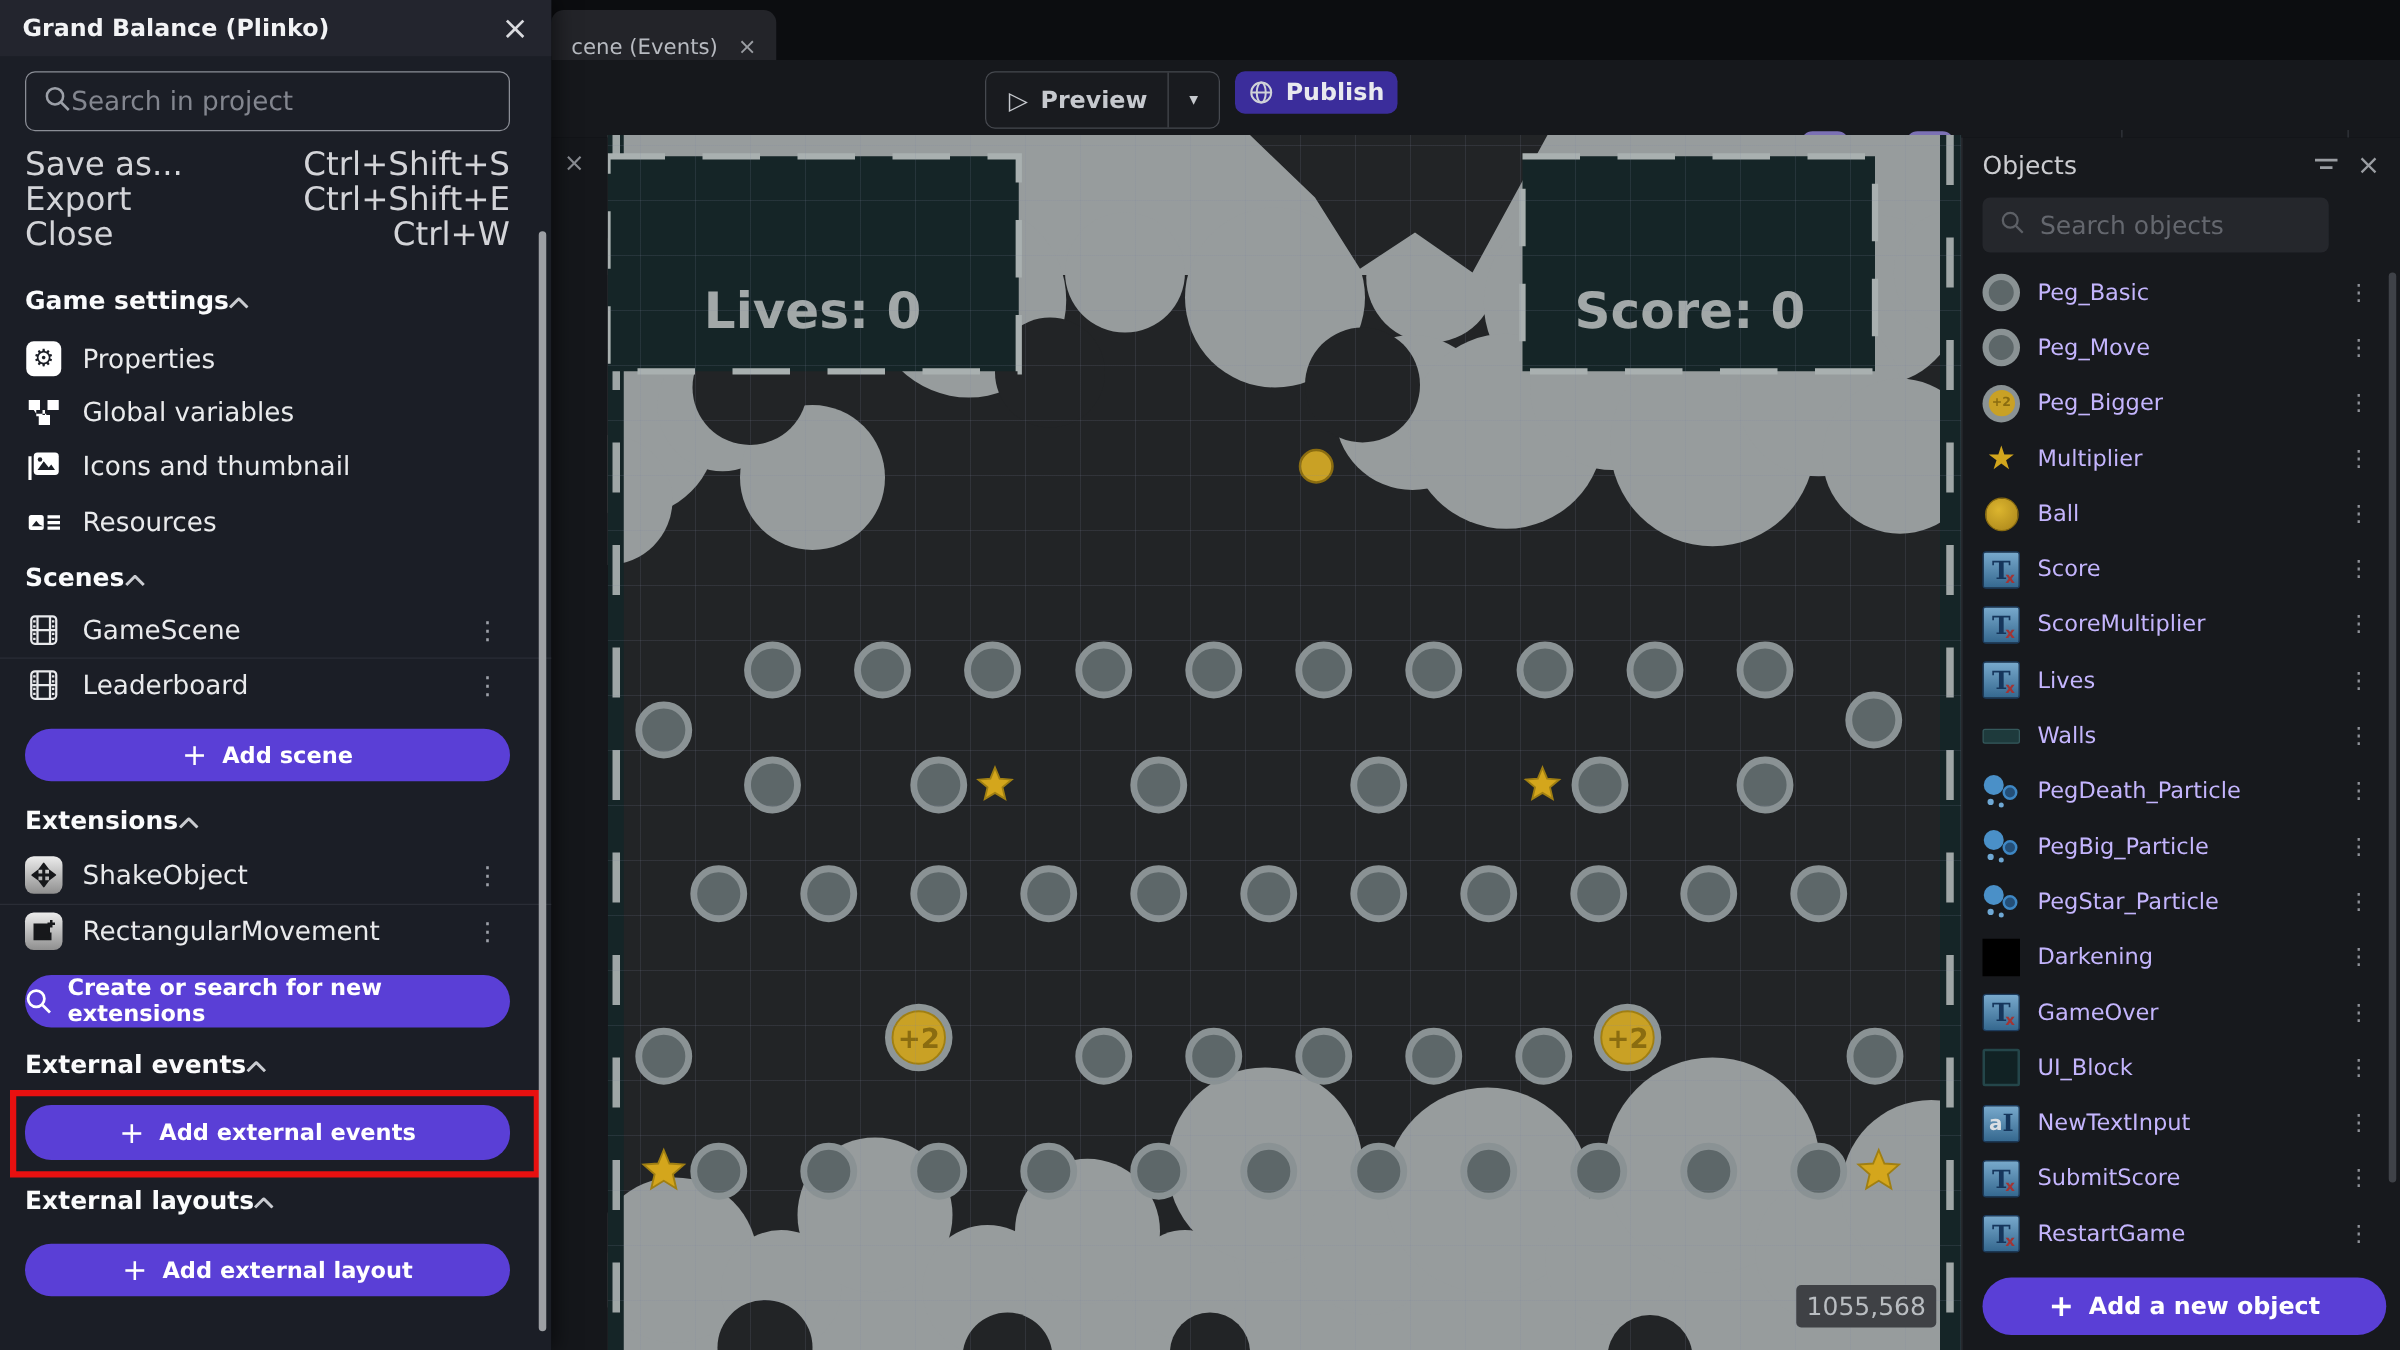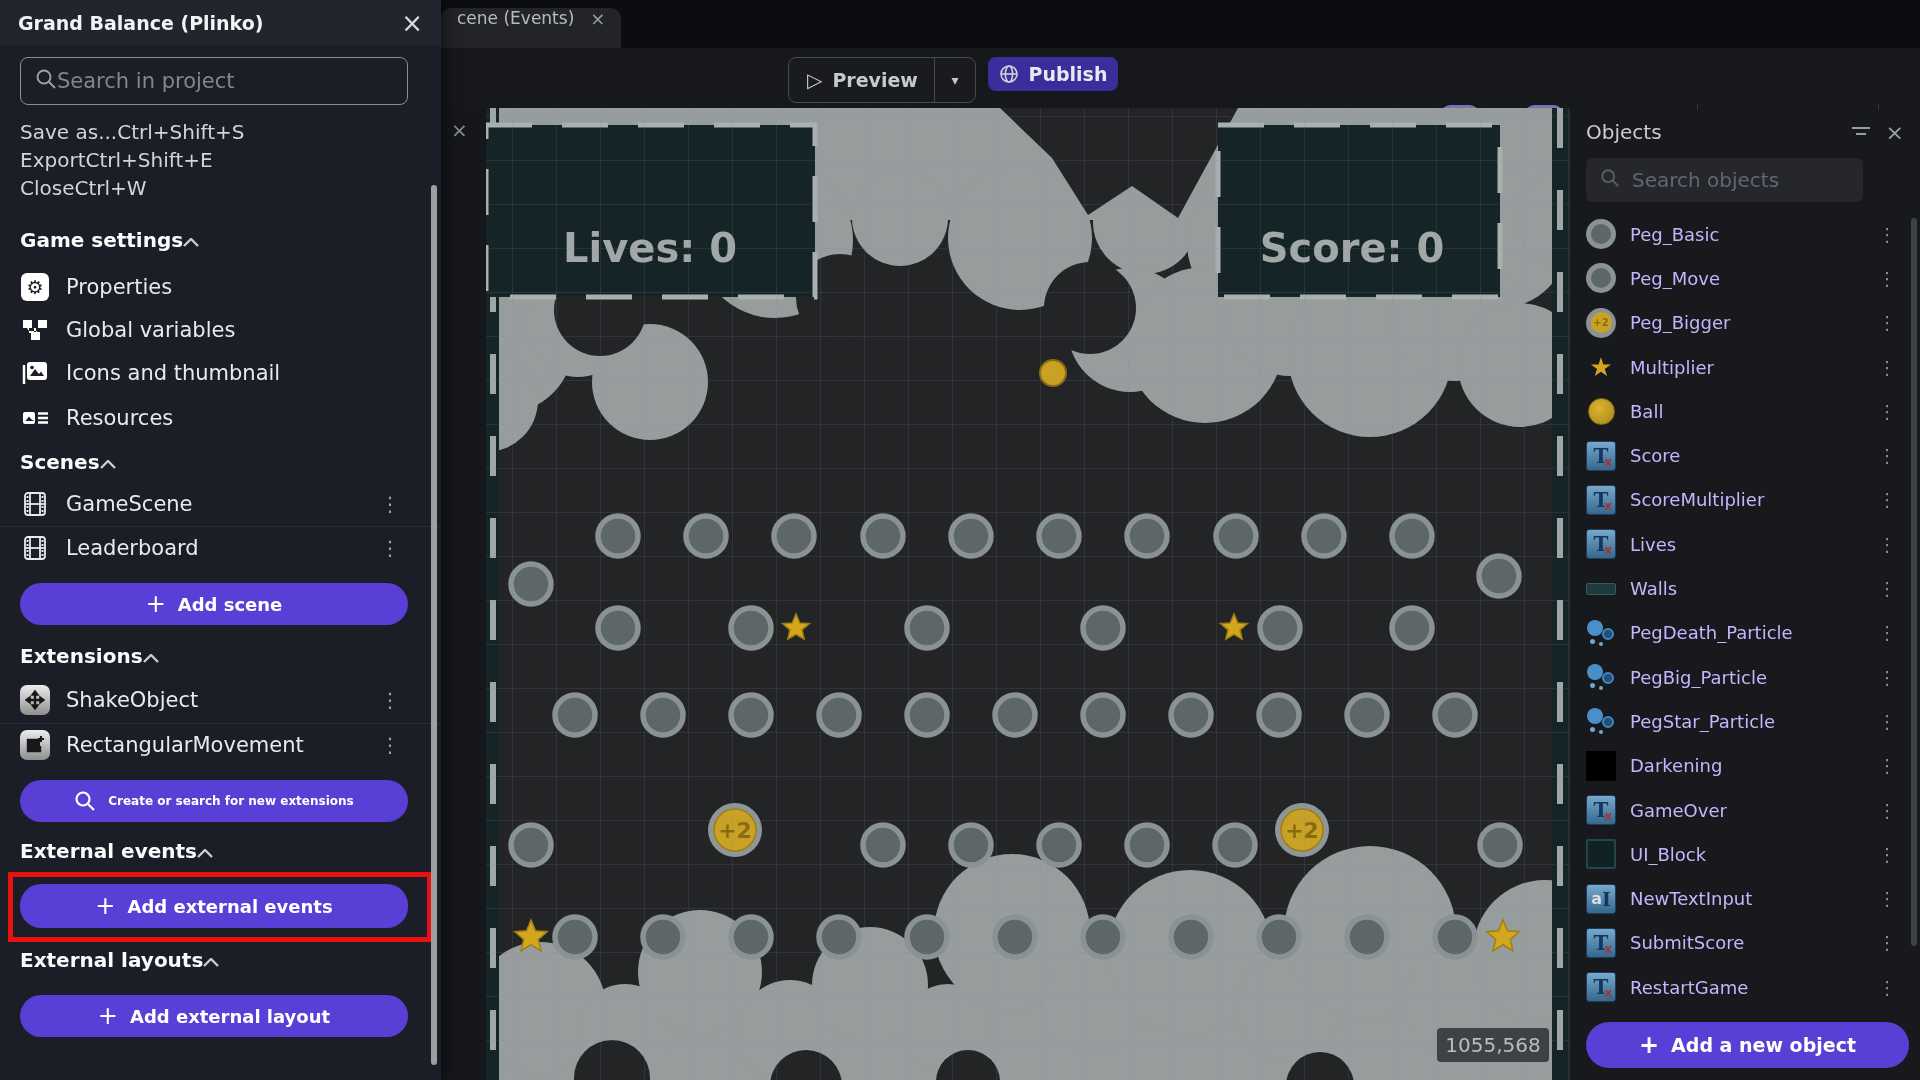--- a/index.html
+++ b/index.html
@@ -8,21 +8,21 @@
     --wall-teal:#152527; --canvas-bg:#222426;
   }
   *{margin:0;padding:0;box-sizing:border-box}
   html,body{width:1920px;height:1080px;overflow:hidden}
   body{background:#0d0e11;font-family:"DejaVu Sans","Liberation Sans",sans-serif;position:relative;color:#ddd}
   .abs{position:absolute}
 
   
   #tabbar{left:0;top:0;width:1920px;height:48px;background:#0c0d10}
   #tab-active{position:absolute;left:441px;top:8px;width:180px;height:40px;background:#232429;
-    border-radius:10px 10px 0 0;display:flex;align-items:flex-start;gap:16px;padding:0 16px;
+    border-radius:10px 10px 0 0;display:flex;align-items:flex-end;gap:16px;padding:0 16px;
     color:#b7bac0;font-size:17px;white-space:nowrap}
   #tab-active .tclose{color:#9a9da2;font-size:18px}
 
   
   #toolbar{left:0;top:48px;width:1920px;height:62px;background:#16181c}
   #btn-preview{position:absolute;left:788px;top:9px;width:188px;height:46px;border:1px solid #46494f;
     border-radius:8px;display:flex;align-items:center;color:#c6c9ce;background:#191b1f}
   #btn-preview .play{font-size:20px;margin:0 10px 0 18px}
   #btn-preview .plabel{font-weight:bold;font-size:19px;flex:1}
   #btn-preview .pdiv{width:1px;height:44px;background:#46494f}
@@ -41,21 +41,21 @@
   
   #drawer{left:0;top:0;width:441px;height:1080px;background:#1b1e26;box-shadow:3px 0 16px rgba(0,0,0,.55);z-index:5}
   #drawer-header{height:45px;background:#23252e;display:flex;align-items:center;justify-content:space-between;padding:0 18px}
   #drawer-title{font-weight:bold;font-size:19px;color:#f2f3f5}
   #drawer-close{color:#d9dade;font-size:26px;line-height:1}
   #search-project{position:absolute;left:20px;top:57px;width:388px;height:48px;border:1.5px solid #8b8e96;
     border-radius:8px;display:flex;align-items:center;padding:0 14px}
   .mag svg{stroke:#9ca0a8;fill:none;stroke-width:2}
   #search-project .ph{font-size:21px;color:#83868f}
   .menu-row{position:absolute;left:20px;width:388px;height:28px;display:flex;align-items:center;
-    justify-content:flex-start;font-size:20px;color:#d3d4d8}
+    justify-content:space-between;font-size:26px;color:#d3d4d8}
   .sec-head{position:absolute;left:20px;width:401px;display:flex;align-items:center;
     font-weight:bold;font-size:20px;color:#fafbfc;padding-right:30px}
   .chev svg{stroke:#c9cbd0;fill:none;stroke-width:2.4}
   .item-row{position:absolute;left:20px;width:388px;height:40px;display:flex;align-items:center;gap:16px;
     font-size:21px;color:#e9eaec}
   .item-row .dots{margin-left:auto;color:#9da0a8;font-size:20px;padding-right:8px}
   .item-icn{width:30px;height:30px;display:flex;align-items:center;justify-content:center}
   .white-sq{width:28px;height:28px;background:#fff;border-radius:6px;display:flex;align-items:center;
     justify-content:center;color:#1b1e26;font-size:19px}
   .silver-sq{width:30px;height:30px;border-radius:7px;background:linear-gradient(180deg,#ececec,#8f8f8f);
@@ -501,21 +501,21 @@
     <span>RectangularMovement</span>
     <span class="dots">⋮</span>
   </div>
   <div class="purple-btn" style="top:780px">
     <span class="mag" style="display:flex">
       <svg width="22" height="22" viewBox="0 0 22 22" style="stroke:#fff;fill:none;stroke-width:2.2">
           <circle cx="9" cy="9" r="6.5"></circle>
           <path d="M14 14 20 20"></path>
         </svg>
     </span>
-    <span style="font-size:12px">Create or search for new extensions</span>
+    <span style="font-size:18px">Create or search for new extensions</span>
   </div>
 
   <div class="sec-head" style="top:839px">
     <span>External events</span>
     <span class="chev"><svg width="16" height="9" viewBox="0 0 16 9">
           <path d="M1 8 8 1 15 8"></path>
         </svg></span>
   </div>
   <div id="red-box"></div>
   <div class="purple-btn" style="top:884px;height:44px">

